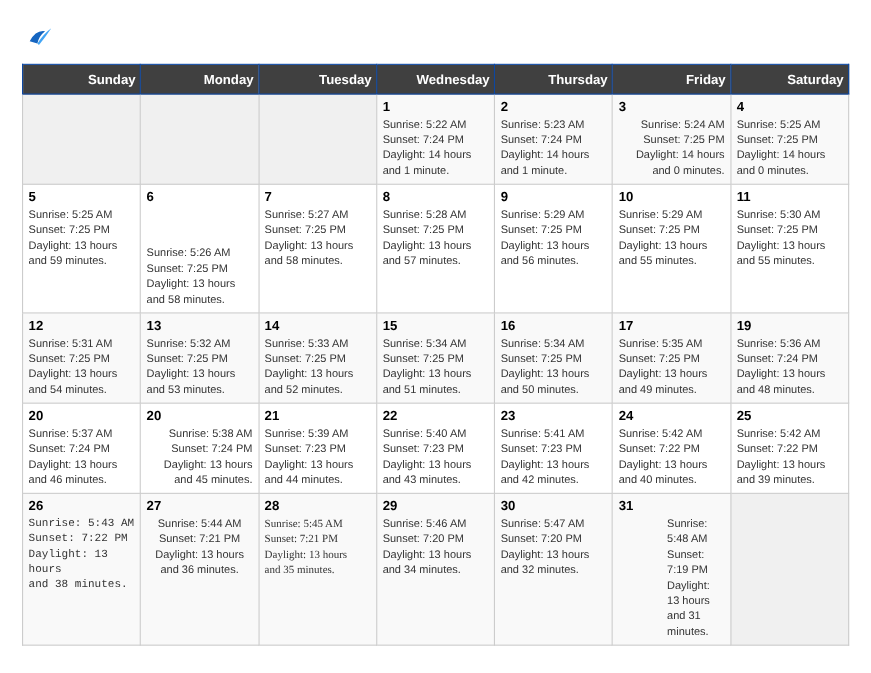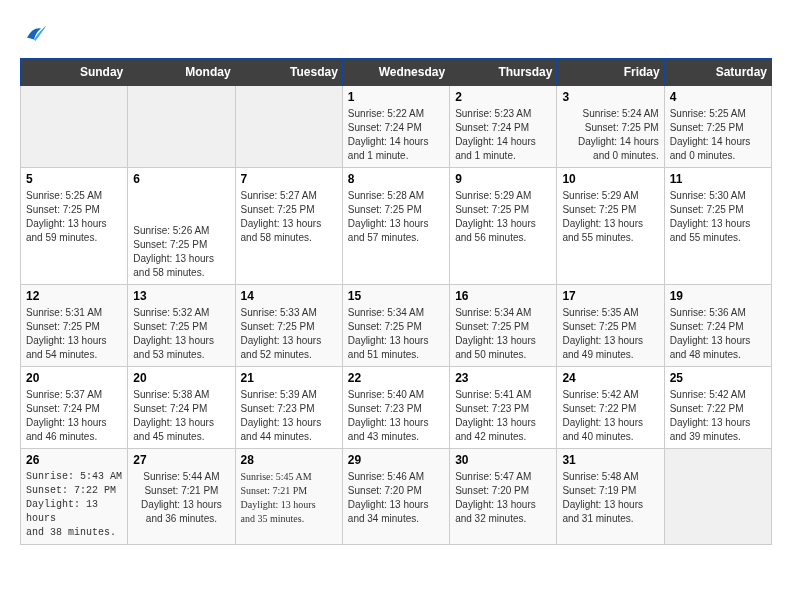--- a/index.html
+++ b/index.html
@@ -258,21 +258,21 @@
       <tr>
         <td>
           <span class="day-number">20</span>
           <div class="day-info" style="white-space: pre-line;">Sunrise: 5:37 AM
 Sunset: 7:24 PM
 Daylight: 13 hours
 and 46 minutes.</div>
         </td>
         <td>
           <span class="day-number">20</span>
-          <div class="day-info" style="white-space: pre-line;">Sunrise: 5:38 AM
+          <div class="day-info" style="white-space: pre-line; text-align: right;">Sunrise: 5:38 AM
 Sunset: 7:24 PM
 Daylight: 13 hours
 and 45 minutes.</div>
         </td>
         <td>
           <span class="day-number">21</span>
           <div class="day-info" style="white-space: pre-line;">Sunrise: 5:39 AM
 Sunset: 7:23 PM
 Daylight: 13 hours
 and 44 minutes.</div>
@@ -337,21 +337,21 @@
         </td>
         <td>
           <span class="day-number">30</span>
           <div class="day-info" style="white-space: pre-line;">Sunrise: 5:47 AM
 Sunset: 7:20 PM
 Daylight: 13 hours
 and 32 minutes.</div>
         </td>
         <td>
           <span class="day-number">31</span>
-          <div class="day-info" style="white-space: pre-line;">Sunrise: 5:48 AM
+          <div class="day-info" style="white-space: pre-line; margin-left: 44px;">Sunrise: 5:48 AM
 Sunset: 7:19 PM
 Daylight: 13 hours
 and 31 minutes.</div>
         </td>
         <td class="empty-cell"></td>
       </tr>
     </tbody>
 </table>
 
 </body></html>

